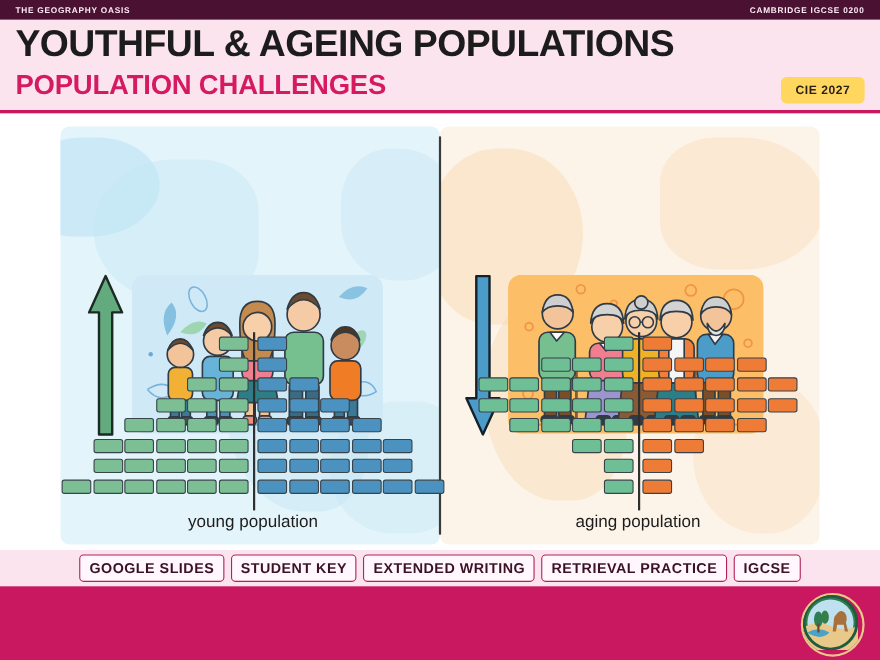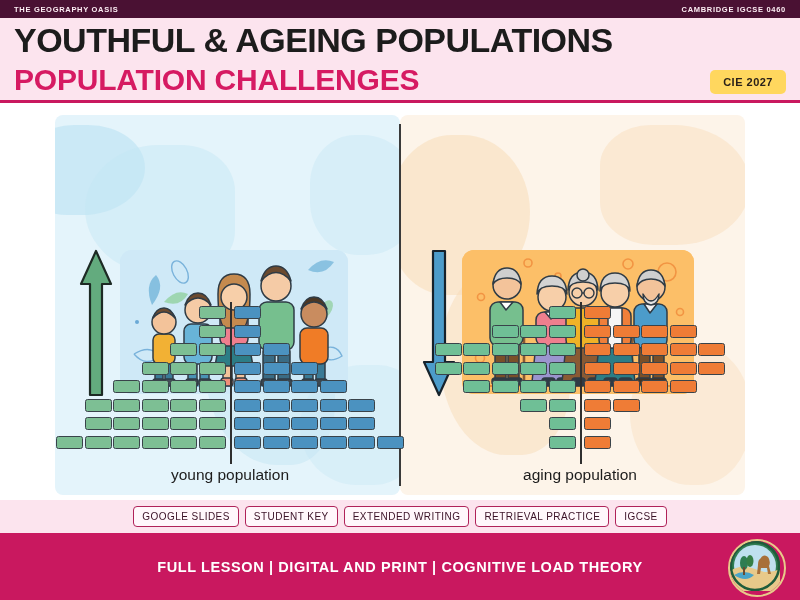--- a/index.html
+++ b/index.html
@@ -29,21 +29,21 @@
     border-bottom:3px solid #c9185f;
   }
   .title{
     position:absolute;left:14px;top:5px;
     font-size:34px;font-weight:bold;color:#1c1c1c;
     letter-spacing:-0.5px;line-height:1;
     white-space:nowrap;
   }
   .subtitle{
     position:absolute;left:14px;top:47px;
-    font-size:30px;font-weight:bold;color:#d61a62;
+    font-size:25px;font-weight:bold;color:#d61a62;
     letter-spacing:-0.2px;line-height:1;
     white-space:nowrap;
   }
   .cie-badge{
     position:absolute;right:14px;top:52px;
     background:#ffd75e;color:#2a2119;
     font-size:11px;font-weight:bold;letter-spacing:.5px;
     padding:6px 13px;border-radius:5px;text-align:right;
   }
 
@@ -100,21 +100,21 @@
 
   
   .badgestrip{
     position:absolute;left:0;top:500px;width:800px;height:33px;
     background:#fce4ee;
     display:flex;align-items:center;justify-content:center;gap:6px;
     box-sizing:border-box;
   }
   .badge{
     border:1.3px solid #b02259;border-radius:4px;background:#fff7fb;
-    color:#3a1126;font-size:10px;font-weight:normal;letter-spacing:.45px;
+    color:#3a1126;font-size:13px;font-weight:bold;letter-spacing:.45px;
     padding:4px 8px;white-space:nowrap;
   }
 
   
   .footer{
     position:absolute;left:0;top:533px;width:800px;height:67px;
     background:#c9185f;
     display:flex;align-items:center;justify-content:center;
   }
   .footer-text{
@@ -127,21 +127,21 @@
     overflow:hidden;border:2px solid #e8c98a;
   }
 </style>
 </head>
 <body>
 
 <div class="slide">
 
   <div class="topbar">
     <span>THE GEOGRAPHY OASIS</span>
-    <span>CAMBRIDGE IGCSE 0460</span>
+    <span>CAMBRIDGE IGCSE 0200</span>
   </div>
 
   <div class="header">
     <div class="title">YOUTHFUL &amp; AGEING POPULATIONS</div>
     <div class="subtitle">POPULATION CHALLENGES</div>
     <div class="cie-badge">CIE 2027</div>
   </div>
 
   <div class="main">
 
@@ -493,21 +493,20 @@
 
   <div class="badgestrip" id="badge-strip">
       <div class="badge">GOOGLE SLIDES</div>
       <div class="badge">STUDENT KEY</div>
       <div class="badge">EXTENDED WRITING</div>
       <div class="badge">RETRIEVAL PRACTICE</div>
       <div class="badge">IGCSE</div>
     </div>
 
   <div class="footer">
-    <div class="footer-text">FULL LESSON  |  DIGITAL AND PRINT  |  COGNITIVE LOAD THEORY</div>
     <div class="logo">
       <svg width="50" height="50" viewBox="0 0 50 50">
         <circle cx="25" cy="25" r="25" fill="#2f7d52"></circle>
         <circle cx="25" cy="25" r="21" fill="#bfe0ef"></circle>
         <path d="M0 30 q12 -8 25 -2 q13 6 25 0 v22 h-50z" fill="#e8c98a"></path>
         <path d="M4 34 q10 -6 20 0 q-8 8 -20 0z" fill="#4aa3c7"></path>
         <path d="M30 18 q4 -6 8 -2 q3 4 1 9 l2 8 h-3 l-1 -6 h-6 l-1 6 h-3 l1 -9 q0 -5 2 -6z" fill="#a8703a"></path>
         <ellipse cx="14" cy="22" rx="4" ry="7" fill="#2f7d52"></ellipse>
         <ellipse cx="20" cy="20" rx="3.5" ry="6" fill="#357f46"></ellipse>
         <rect x="13" y="26" width="2" height="8" fill="#6b4a2f"></rect>

